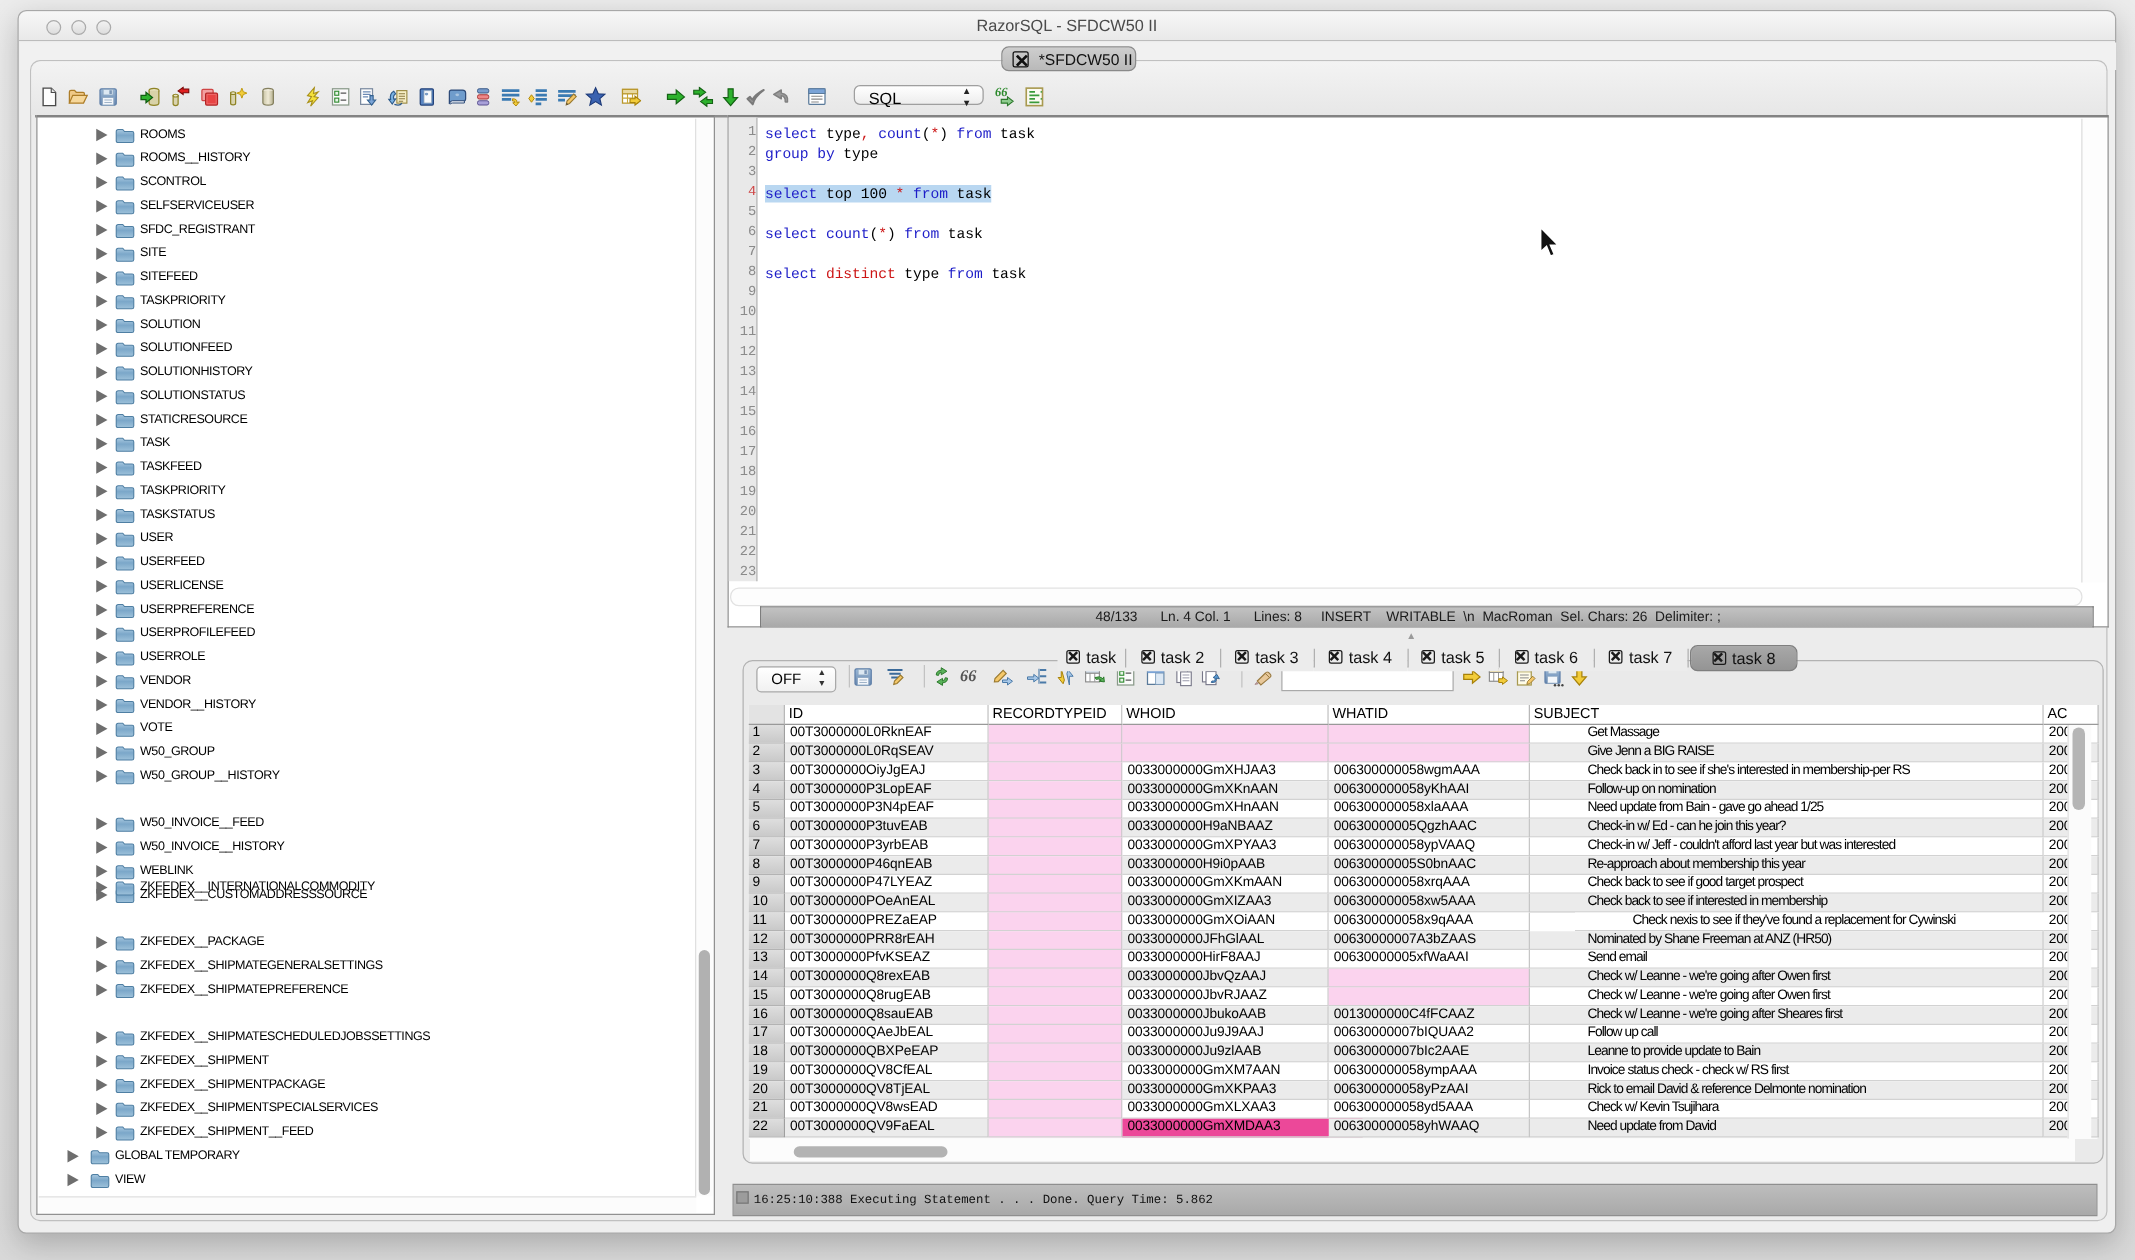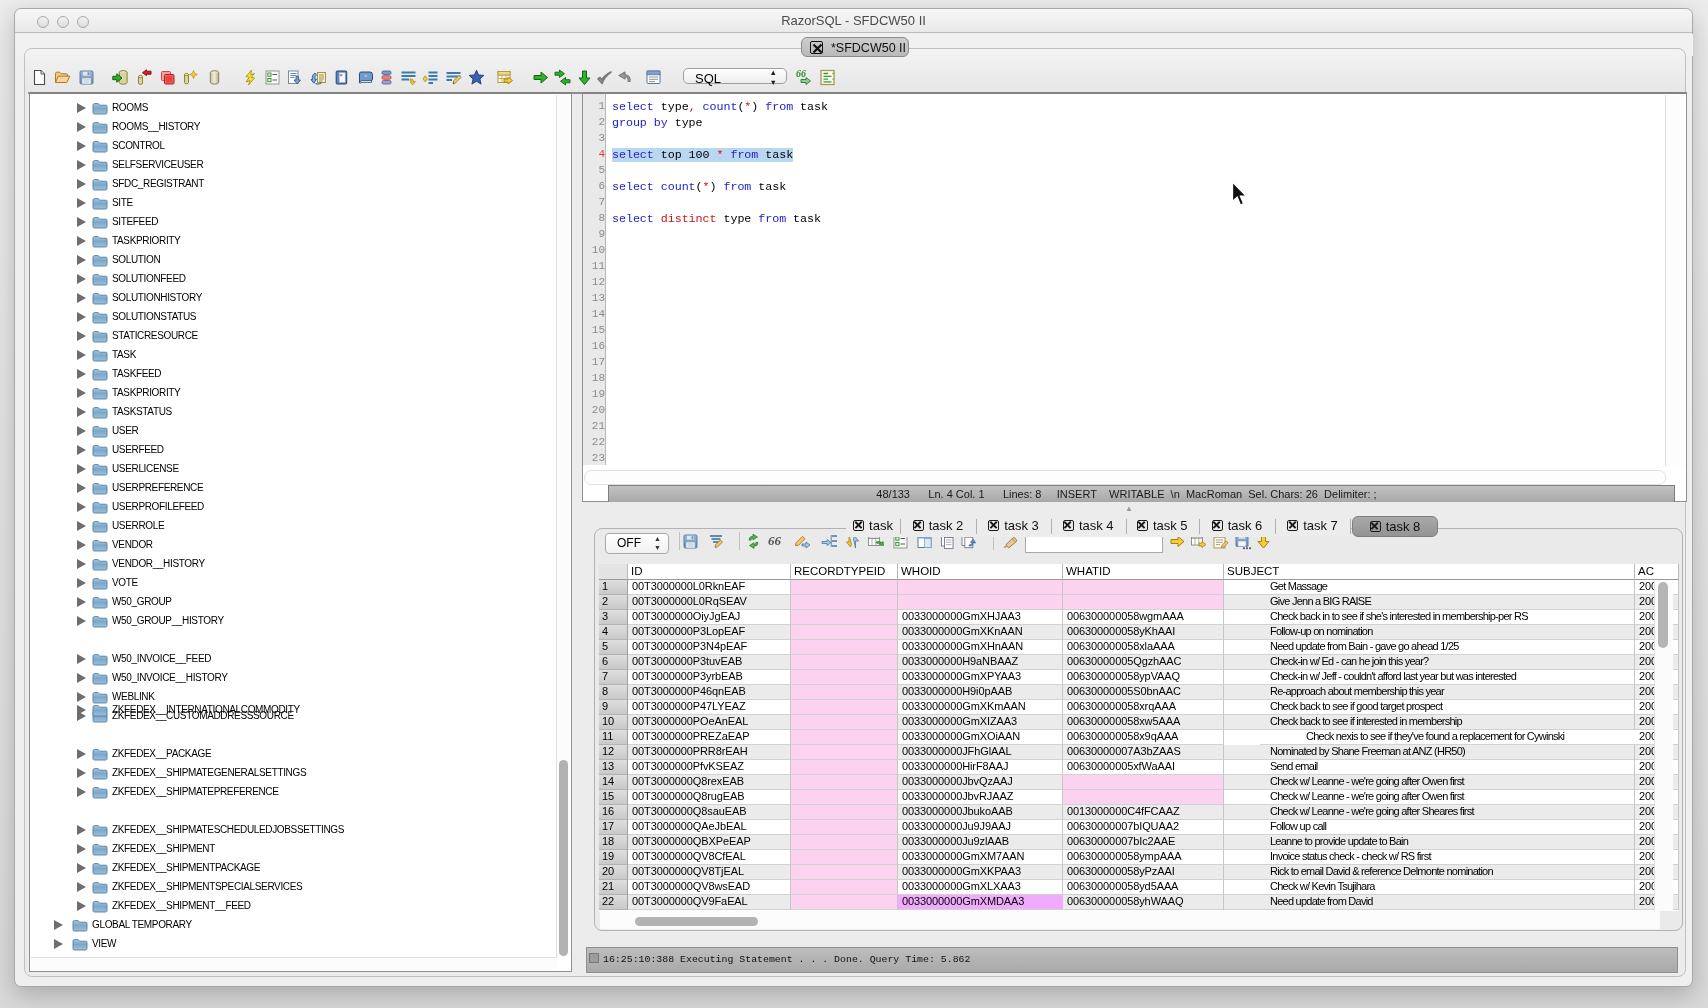--- a/index.html
+++ b/index.html
@@ -755,21 +755,21 @@
           <div class="rnum" style="left:0;top:316px;">21</div>
           <div class="cell " style="left:29px;top:316px;width:163px;background:#ffffff;">00T3000000QV8wsEAD</div>
           <div class="cell " style="left:192px;top:316px;width:107px;background:#fbd3ee;"></div>
           <div class="cell " style="left:299px;top:316px;width:165px;background:#ffffff;">0033000000GmXLXAA3</div>
           <div class="cell " style="left:464px;top:316px;width:161px;background:#ffffff;">006300000058yd5AAA</div>
           <div class="cell subj" style="left:625px;top:316px;width:411px;background:#ffffff;">Check w/ Kevin Tsujihara</div>
           <div class="cell " style="left:1036px;top:316px;width:44px;background:#ffffff;">200</div>
           <div class="rnum" style="left:0;top:331px;">22</div>
           <div class="cell " style="left:29px;top:331px;width:163px;background:#ebebeb;">00T3000000QV9FaEAL</div>
           <div class="cell " style="left:192px;top:331px;width:107px;background:#fbd3ee;"></div>
-          <div class="cell " style="left:299px;top:331px;width:192px;background:#f0abfc;">0033000000GmXMDAA3</div>
+          <div class="cell " style="left:299px;top:331px;width:192px;background:#ec4899;">0033000000GmXMDAA3</div>
           <div class="cell " style="left:464px;top:331px;width:161px;background:#ebebeb;">006300000058yhWAAQ</div>
           <div class="cell subj" style="left:625px;top:331px;width:411px;background:#ebebeb;">Need update from David</div>
           <div class="cell " style="left:1036px;top:331px;width:44px;background:#ebebeb;">200</div>
           <div class="rscroll">
             <div class="rthumb"></div>
           </div>
         </div>
         <div class="rhscroll">
           <div class="rhthumb"></div>
         </div>

